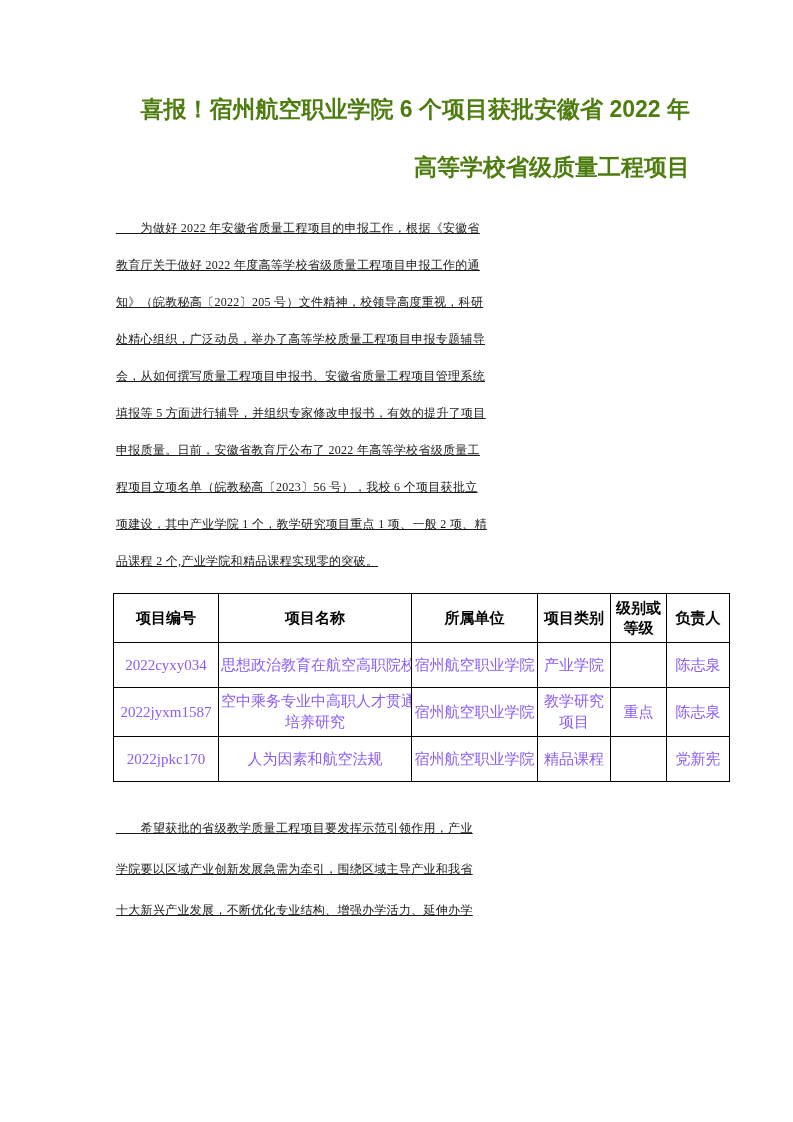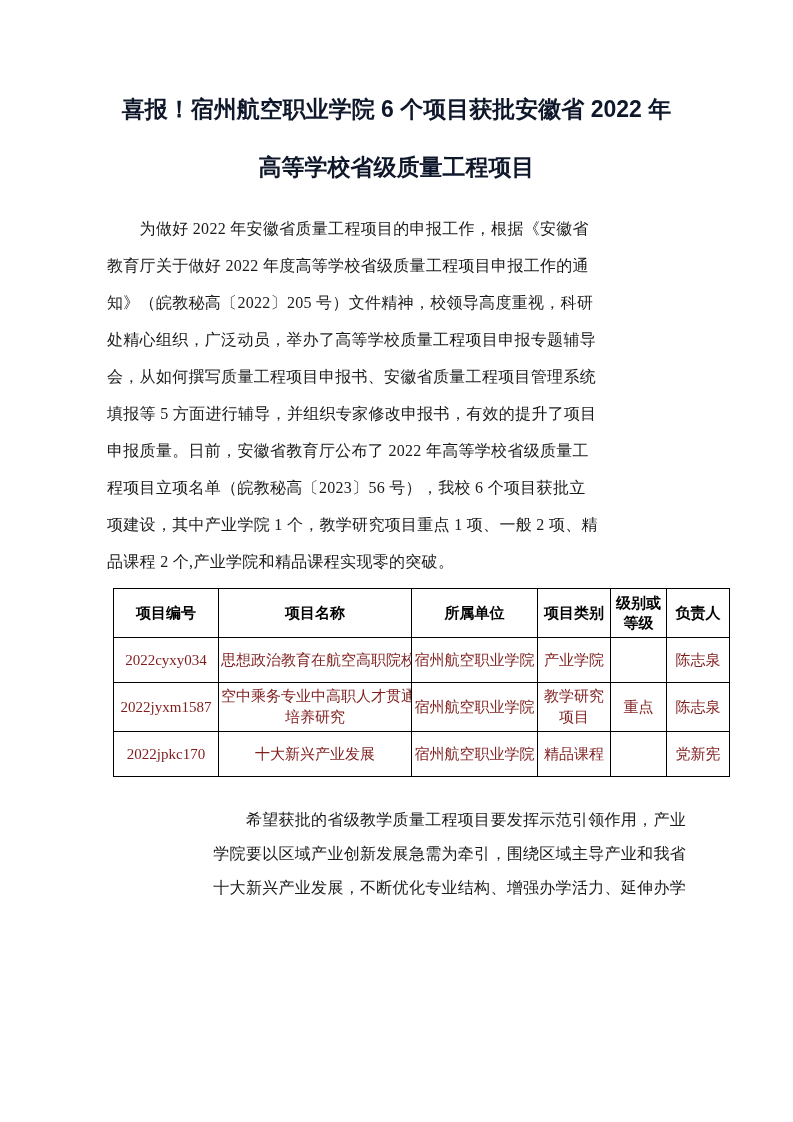--- a/index.html
+++ b/index.html
@@ -13,32 +13,33 @@
     overflow: hidden;
     font-family: "Liberation Serif", serif;
     color: #1a1a1a;
   }
   .doc-title {
     margin: 0 0 14px 0;
     font-family: "Liberation Sans", sans-serif;
     font-weight: 700;
     font-size: 23px;
     line-height: 58px;
-    color: #0f172a;
-    text-align: center;
+    color: #4d7c0f;
+    text-align: right;
     white-space: pre;
   }
   .para {
-    margin: 4px;
-    font-size: 16px;
+    margin: 13px;
+    font-size: 12px;
     letter-spacing: 0.3px;
     white-space: pre;
+    text-decoration: underline;
   }
   .para-intro  { line-height: 37px; }
-  .para-close  { line-height: 34px; margin-top: 26px; text-align: right; }
+  .para-close  { line-height: 41px; margin-top: 26px; }
   .projects-table {
     margin: 8px 16px 0 10px;
     border-collapse: collapse;
     table-layout: fixed;
     width: 616px;
   }
   .projects-table col.c0 { width: 105px; }
   .projects-table col.c1 { width: 193px; }
   .projects-table col.c2 { width: 126px; }
   .projects-table col.c3 { width: 73px;  }
@@ -59,21 +60,21 @@
     padding: 4px 2px;
     height: 38px;
     color: #000000;
   }
   .projects-table td {
     font-family: "Liberation Serif", serif;
     font-size: 15px;
     line-height: 21px;
     padding: 3px 2px;
     height: 38px;
-    color: #7f1d1d;
+    color: #8b5cf6;
   }
 </style>
 </head>
 <body>
 
 <div class="page">
 
   <h1 class="doc-title">喜报！宿州航空职业学院 6 个项目获批安徽省 2022 年
 高等学校省级质量工程项目</h1>
 
@@ -122,21 +123,21 @@
         <td>空中乘务专业中高职人才贯通
 培养研究</td>
         <td>宿州航空职业学院</td>
         <td>教学研究
 项目</td>
         <td>重点</td>
         <td>陈志泉</td>
       </tr>
       <tr>
         <td>2022jpkc170</td>
-        <td>十大新兴产业发展</td>
+        <td>人为因素和航空法规</td>
         <td>宿州航空职业学院</td>
         <td>精品课程</td>
         <td></td>
         <td>党新宪</td>
       </tr>
     </tbody>
   </table>
 
   <p class="para para-close">　　希望获批的省级教学质量工程项目要发挥示范引领作用，产业
 学院要以区域产业创新发展急需为牵引，围绕区域主导产业和我省

